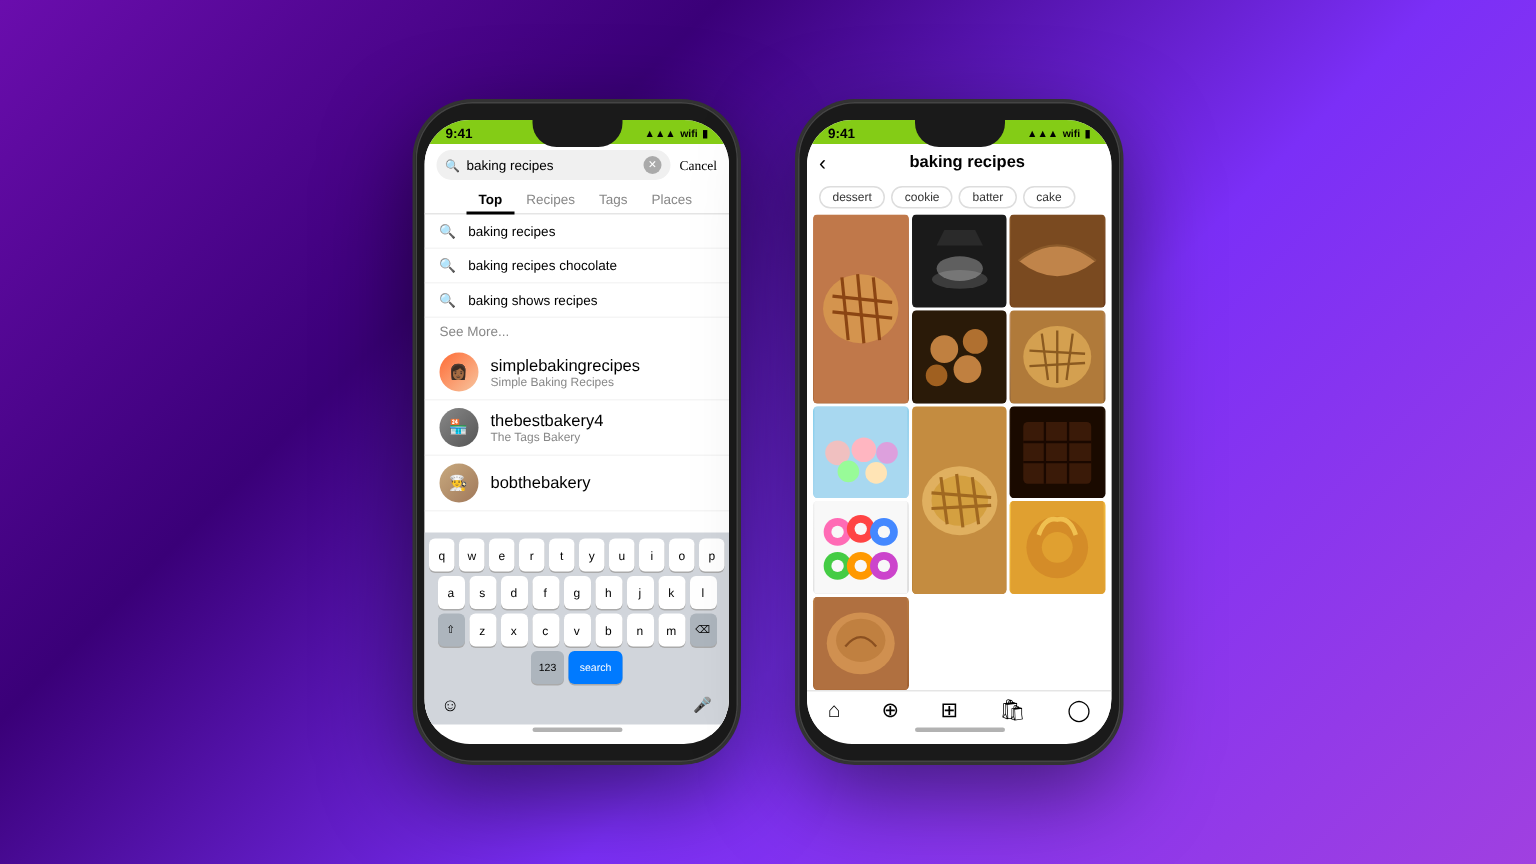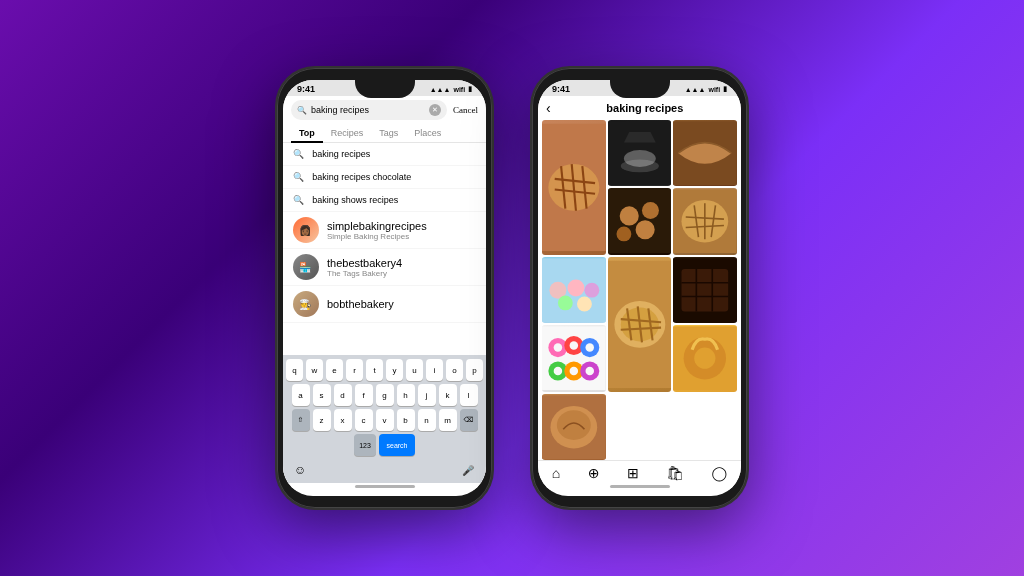--- a/index.html
+++ b/index.html
@@ -55,21 +55,21 @@
     }
 
     
     .status-bar {
       display: flex;
       justify-content: space-between;
       align-items: center;
       padding: 4px 14px 2px;
       font-size: 8px;
       font-weight: 600;
-      background: #e5e5e5;
+      background: #84cc16;
       position: relative;
       z-index: 5;
     }
 
     .status-bar .time {
       font-weight: 700;
       font-size: 9px;
     }
 
     .status-icons {
@@ -143,20 +143,21 @@
     .tab-item {
       padding: 4px 8px;
       font-size: 9px;
       color: #888;
       position: relative;
     }
 
     .tab-item.active {
       color: #000;
       font-weight: 600;
+      margin-left: 20px;
     }
 
     .tab-item.active::after {
       content: '';
       position: absolute;
       bottom: -1px;
       left: 0;
       right: 0;
       height: 2px;
       background: #000;
@@ -427,20 +428,21 @@
           <span class="s-text">baking recipes</span>
         </div>
         <div class="suggestion-item">
           <span class="s-icon">🔍</span>
           <span class="s-text">baking recipes chocolate</span>
         </div>
         <div class="suggestion-item">
           <span class="s-icon">🔍</span>
           <span class="s-text">baking shows recipes</span>
         </div>
+        <div class="see-more">See More...</div>
 
         <div class="account-item">
           <div class="avatar avatar-1">
             <div class="avatar-img">👩🏾</div>
           </div>
           <div class="account-info">
             <div class="acc-name">simplebakingrecipes</div>
             <div class="acc-full">Simple Baking Recipes</div>
           </div>
         </div>
@@ -527,20 +529,26 @@
       </div>
     </div>
 
     <div class="phone2-content">
 
       <div class="results-header">
         <span class="back-btn">‹</span>
         <span class="results-title">baking recipes</span>
       </div>
 
+      <div class="filter-chips">
+        <div class="chip">dessert</div>
+        <div class="chip">cookie</div>
+        <div class="chip">batter</div>
+        <div class="chip">cake</div>
+      </div>
 
       <div class="grid-container" style="flex:1; display:grid; grid-template-columns:1fr 1fr 1fr; gap:2px; padding:0 4px; height:320px;">
 
         <div class="grid-cell tall" style="grid-row: span 2; background: linear-gradient(160deg,#c8845a,#a06030); border-radius:3px;">
           <svg width="100%" height="100%" viewBox="0 0 60 120">
             <rect width="60" height="120" fill="#c0784a"></rect>
             <ellipse cx="30" cy="60" rx="24" ry="22" fill="#d4944e"></ellipse>
 
             <line x1="18" y1="40" x2="22" y2="80" stroke="#8b4513" stroke-width="2"></line>
             <line x1="28" y1="38" x2="32" y2="82" stroke="#8b4513" stroke-width="2"></line>

